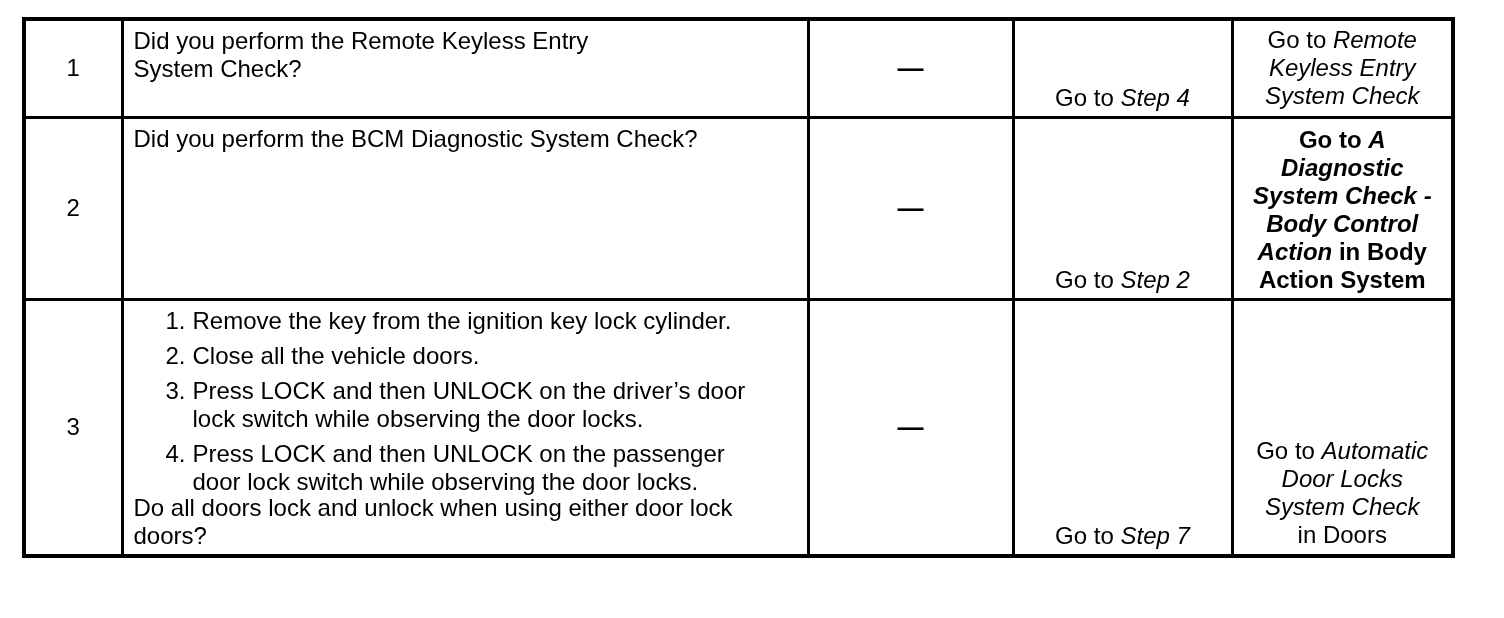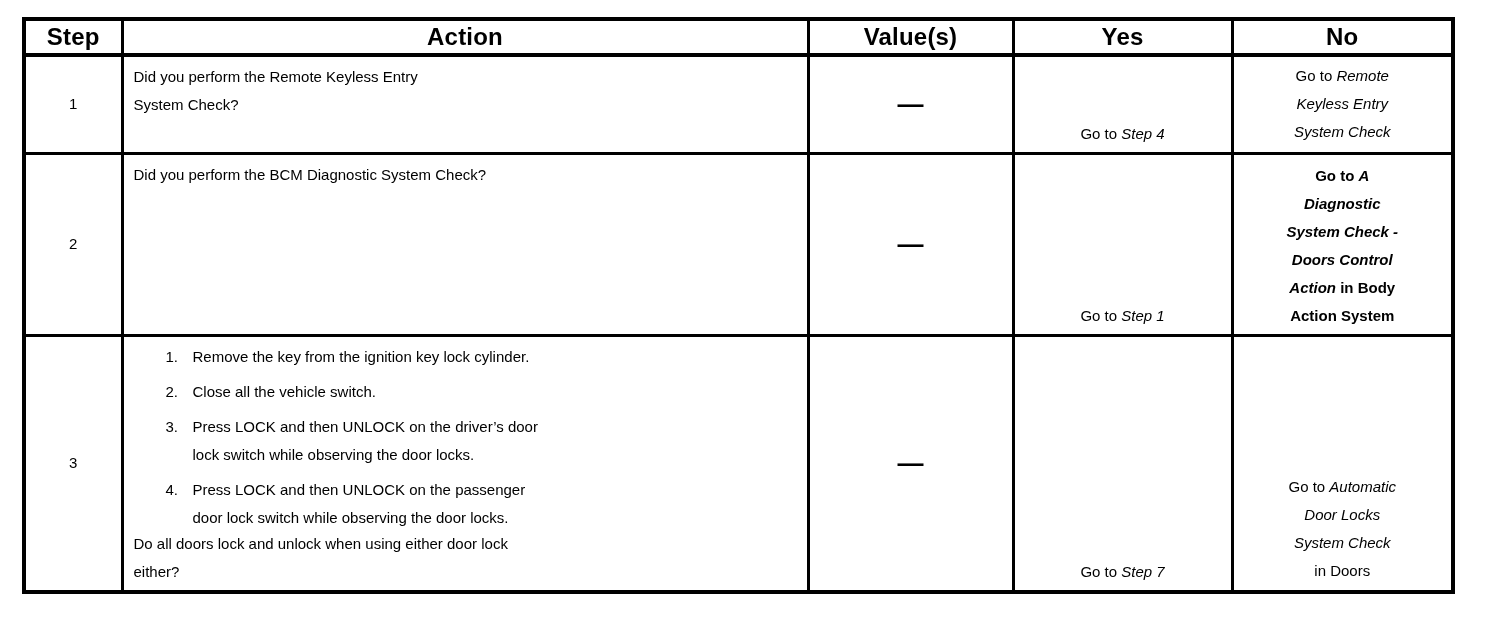--- a/index.html
+++ b/index.html
@@ -37,21 +37,21 @@
     text-align: center;
     vertical-align: middle;
     border-bottom: 4px solid #000;
     letter-spacing: 0.2px;
   }
   
   tr.r1 td { height: 98px; }
   tr.r2 td { height: 180px; margin-left: 7px; }
   tr.r3 td { height: 257px; }
 
-  td { font-size: 15px; line-height: 28px; }
+  td { font-size: 24px; line-height: 28px; }
 
   td.step {
     text-align: center;
     vertical-align: middle;
   }
   td.action {
     vertical-align: top;
     text-align: left;
     padding: 6px 24px 4px 10px;
   }
@@ -106,27 +106,20 @@
   <table class="diag">
     <colgroup>
       <col style="width:98px">
       <col style="width:686px">
       <col style="width:205px">
       <col style="width:219px">
       <col style="width:221px">
     </colgroup>
 
     <tbody>
-        <tr class="hdr">
-      <th>Step</th>
-      <th>Action</th>
-      <th>Value(s)</th>
-      <th>Yes</th>
-      <th>No</th>
-    </tr>
 
     <tr class="r1">
       <td class="step">1</td>
       <td class="action">
         <div class="line">Did you perform the Remote Keyless Entry</div>
         <div class="line">System Check?</div>
       </td>
       <td class="val">—</td>
       <td class="yes">
         <div class="line"><span>Go to </span><span class="it">Step 4</span></div>
@@ -138,67 +131,67 @@
       </td>
     </tr>
 
     <tr class="r2">
       <td class="step">2</td>
       <td class="action">
         <div class="line">Did you perform the BCM Diagnostic System Check?</div>
       </td>
       <td class="val">—</td>
       <td class="yes">
-        <div class="line"><span>Go to </span><span class="it">Step 1</span></div>
+        <div class="line"><span>Go to </span><span class="it">Step 2</span></div>
       </td>
       <td class="no va-top">
         <div class="line"><span>Go to </span><span class="it">A</span></div>
         <div class="line"><span class="it">Diagnostic</span></div>
         <div class="line"><span class="it">System Check -</span></div>
-        <div class="line"><span class="it">Doors Control</span></div>
+        <div class="line"><span class="it">Body Control</span></div>
         <div class="line"><span class="it">Action</span><span> in Body</span></div>
         <div class="line"><span>Action System</span></div>
       </td>
     </tr>
 
     <tr class="r3">
       <td class="step">3</td>
       <td class="action">
         <div class="r3-inner">
           <div class="olist">
             <div class="li">
               <span class="num">1.</span>
               <div class="li-text">
                 <div class="line">Remove the key from the ignition key lock cylinder.</div>
               </div>
             </div>
             <div class="li">
               <span class="num">2.</span>
               <div class="li-text">
-                <div class="line">Close all the vehicle switch.</div>
+                <div class="line">Close all the vehicle doors.</div>
               </div>
             </div>
             <div class="li">
               <span class="num">3.</span>
               <div class="li-text">
                 <div class="line">Press LOCK and then UNLOCK on the driver’s door</div>
                 <div class="line">lock switch while observing the door locks.</div>
               </div>
             </div>
             <div class="li">
               <span class="num">4.</span>
               <div class="li-text">
                 <div class="line">Press LOCK and then UNLOCK on the passenger</div>
                 <div class="line">door lock switch while observing the door locks.</div>
               </div>
             </div>
           </div>
           <div class="question">
             <div class="line">Do all doors lock and unlock when using either door lock</div>
-            <div class="line">either?</div>
+            <div class="line">doors?</div>
           </div>
         </div>
       </td>
       <td class="val">—</td>
       <td class="yes">
         <div class="line"><span>Go to </span><span class="it">Step 7</span></div>
       </td>
       <td class="no va-bot">
         <div class="line"><span>Go to </span><span class="it">Automatic</span></div>
         <div class="line"><span class="it">Door Locks</span></div>

